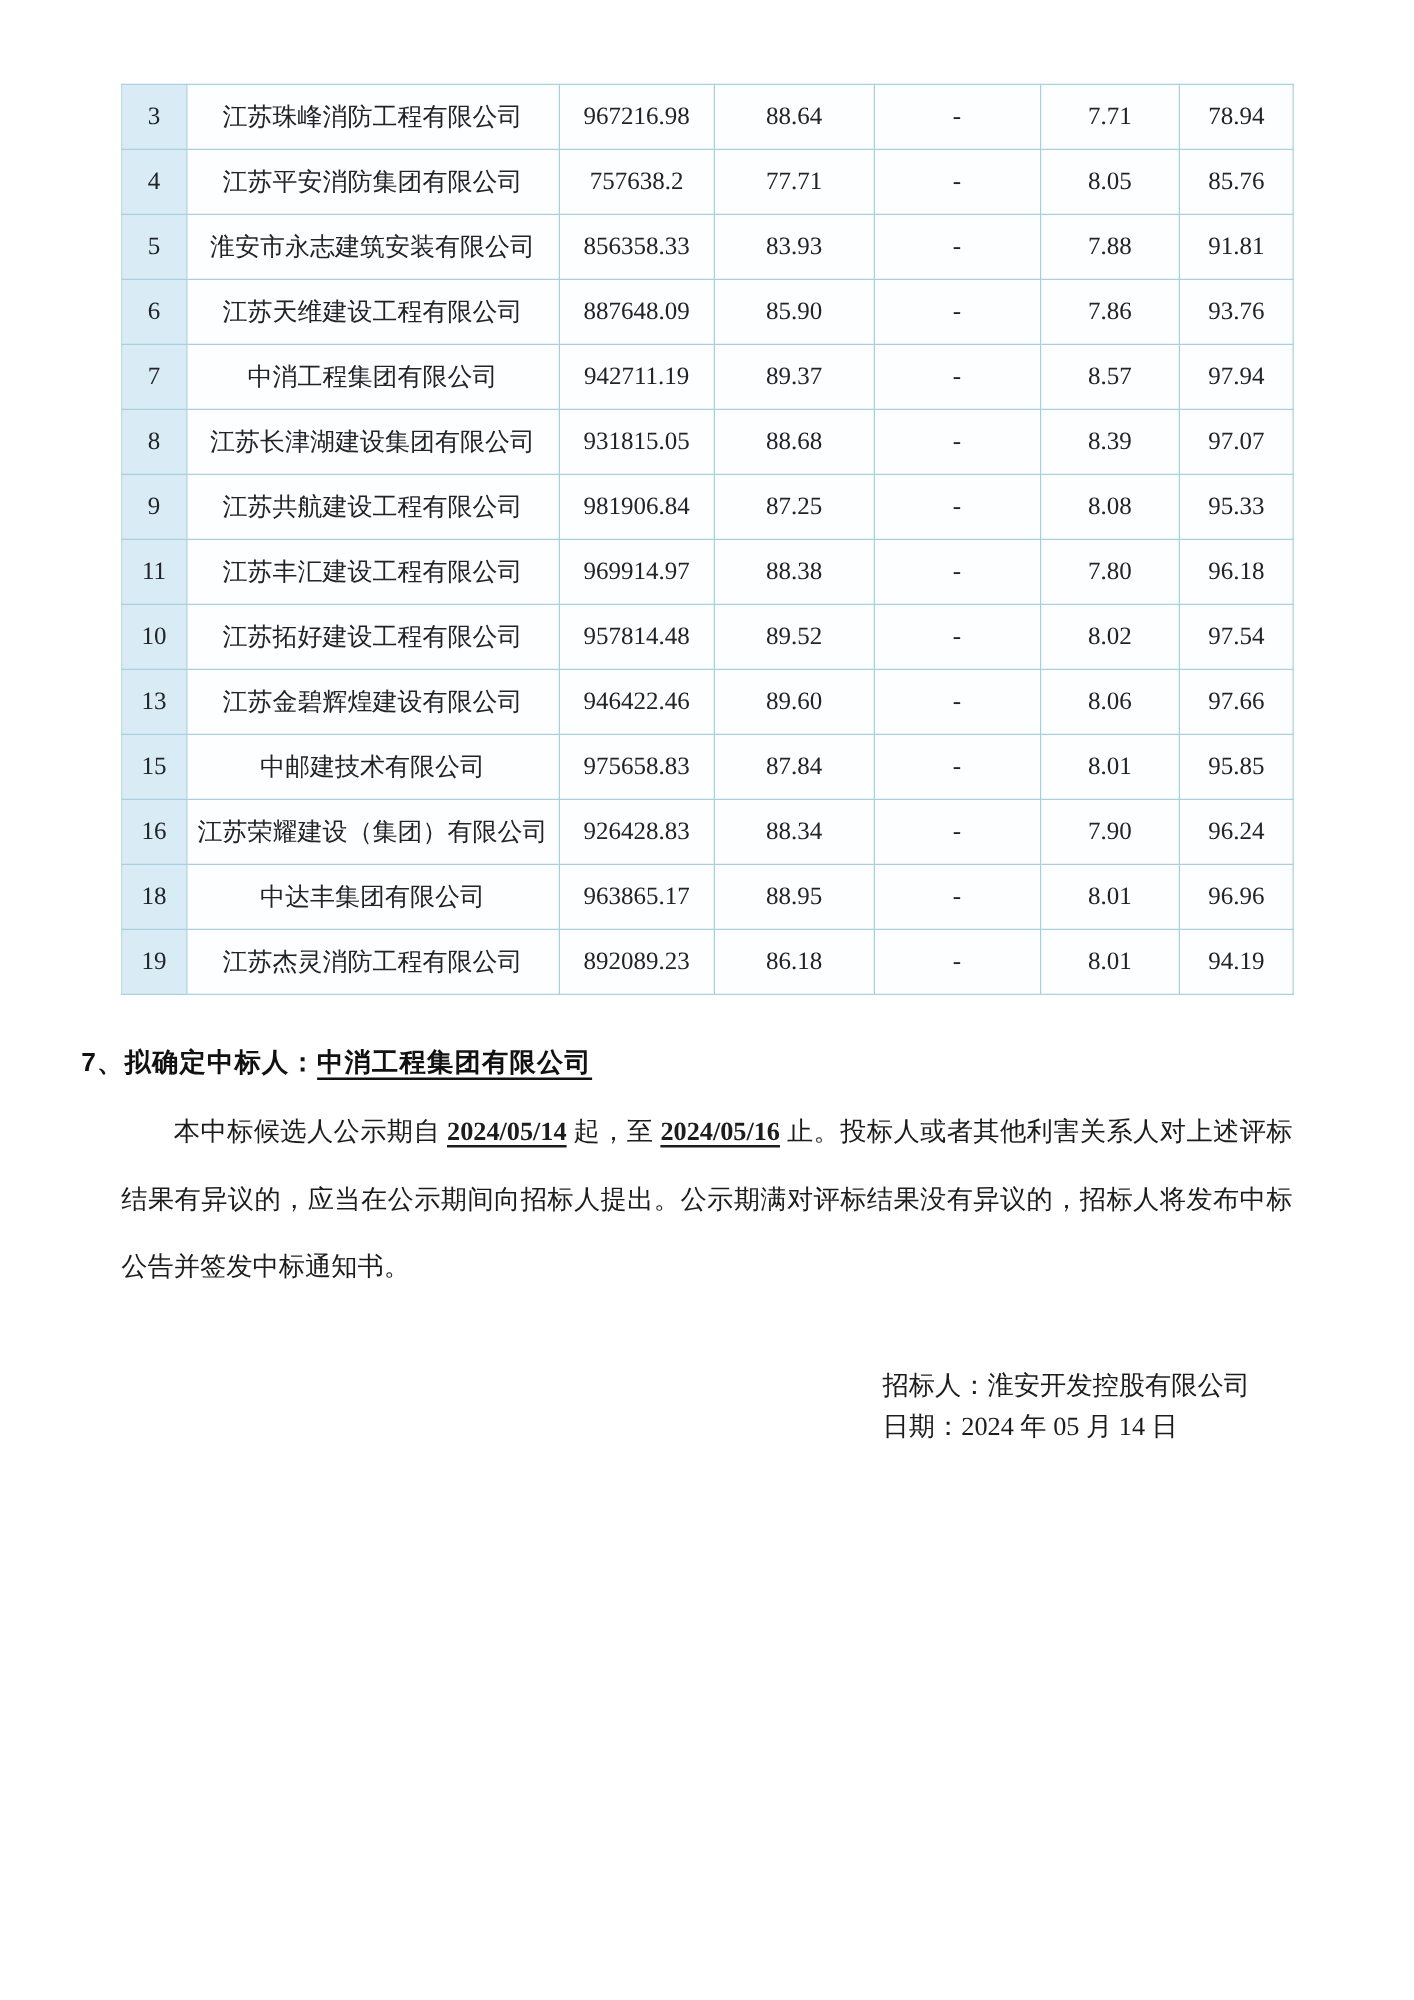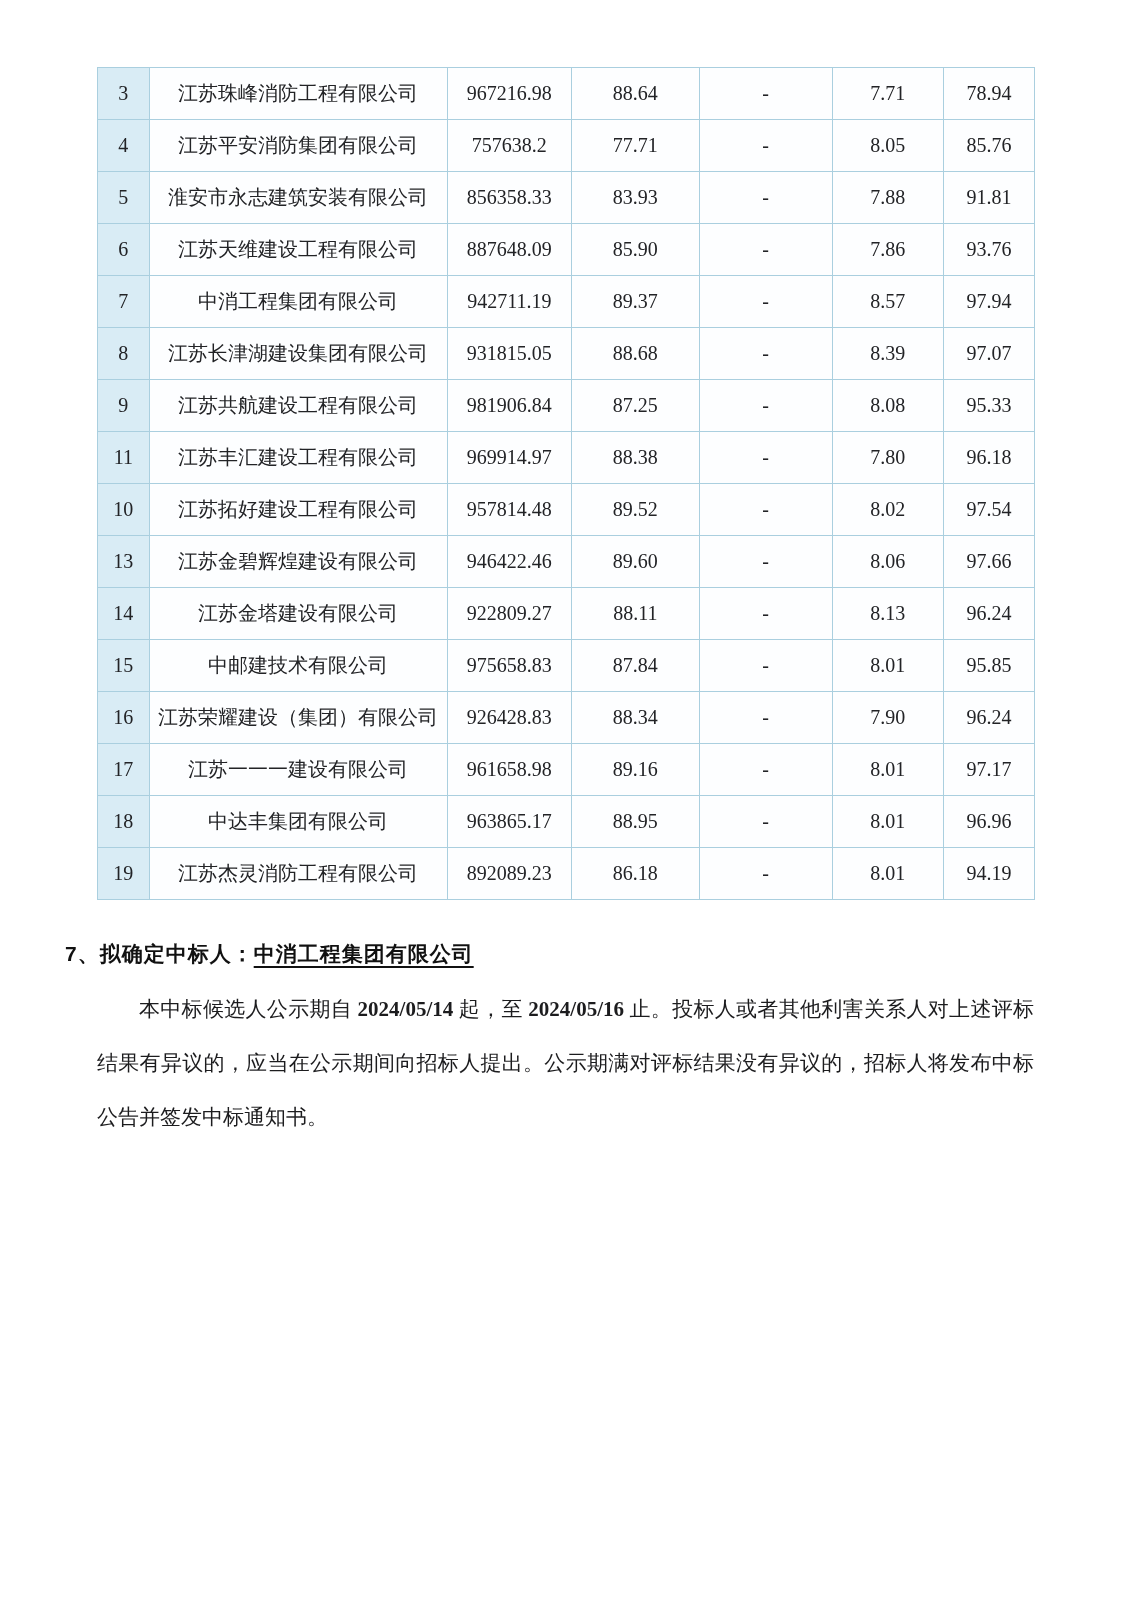--- a/index.html
+++ b/index.html
@@ -66,20 +66,21 @@
     margin: 14px 97px 0 97px;
     width: 937px;
     font-size: 21px;
     line-height: 54px;
     text-indent: 2em;
     text-align: justify;
     color: #1c1c1e;
   }
   .notice .date {
     font-weight: bold;
+    text-decoration: underline;
     text-underline-offset: 4px;
   }
   .signature {
     margin: 52px 0 0 706px;
     font-size: 21px;
     line-height: 33px;
     color: #1c1c1e;
   }
 </style>
 </head>
@@ -184,56 +185,38 @@
           <tr>
           <td class="idx">13</td>
           <td>江苏金碧辉煌建设有限公司</td>
           <td>946422.46</td>
           <td>89.60</td>
           <td>-</td>
           <td>8.06</td>
           <td>97.66</td>
         </tr>
           <tr>
-          <td class="idx">14</td>
-          <td>江苏金塔建设有限公司</td>
-          <td>922809.27</td>
-          <td>88.11</td>
-          <td>-</td>
-          <td>8.13</td>
-          <td>96.24</td>
-        </tr>
-          <tr>
           <td class="idx">15</td>
           <td>中邮建技术有限公司</td>
           <td>975658.83</td>
           <td>87.84</td>
           <td>-</td>
           <td>8.01</td>
           <td>95.85</td>
         </tr>
           <tr>
           <td class="idx">16</td>
           <td>江苏荣耀建设（集团）有限公司</td>
           <td>926428.83</td>
           <td>88.34</td>
           <td>-</td>
           <td>7.90</td>
           <td>96.24</td>
         </tr>
           <tr>
-          <td class="idx">17</td>
-          <td>江苏一一一建设有限公司</td>
-          <td>961658.98</td>
-          <td>89.16</td>
-          <td>-</td>
-          <td>8.01</td>
-          <td>97.17</td>
-        </tr>
-          <tr>
           <td class="idx">18</td>
           <td>中达丰集团有限公司</td>
           <td>963865.17</td>
           <td>88.95</td>
           <td>-</td>
           <td>8.01</td>
           <td>96.96</td>
         </tr>
           <tr>
           <td class="idx">19</td>
@@ -249,14 +232,18 @@
   </div>
 
   <div class="section7">
     <span>7、拟确定中标人：</span><span class="winner">中消工程集团有限公司</span>
   </div>
 
   <div class="notice">
     <span>本中标候选人公示期自 </span><span class="date">2024/05/14</span><span> 起，至 </span><span class="date">2024/05/16</span><span> 止。投标人或者其他利害关系人对上述评标结果有异议的，应当在公示期间向招标人提出。公示期满对评标结果没有异议的，招标人将发布中标公告并签发中标通知书。</span>
   </div>
 
+  <div class="signature">
+    <div>招标人：淮安开发控股有限公司</div>
+    <div>日期：2024 年 05 月 14 日</div>
+  </div>
 
 </div>
 
 </body></html>

